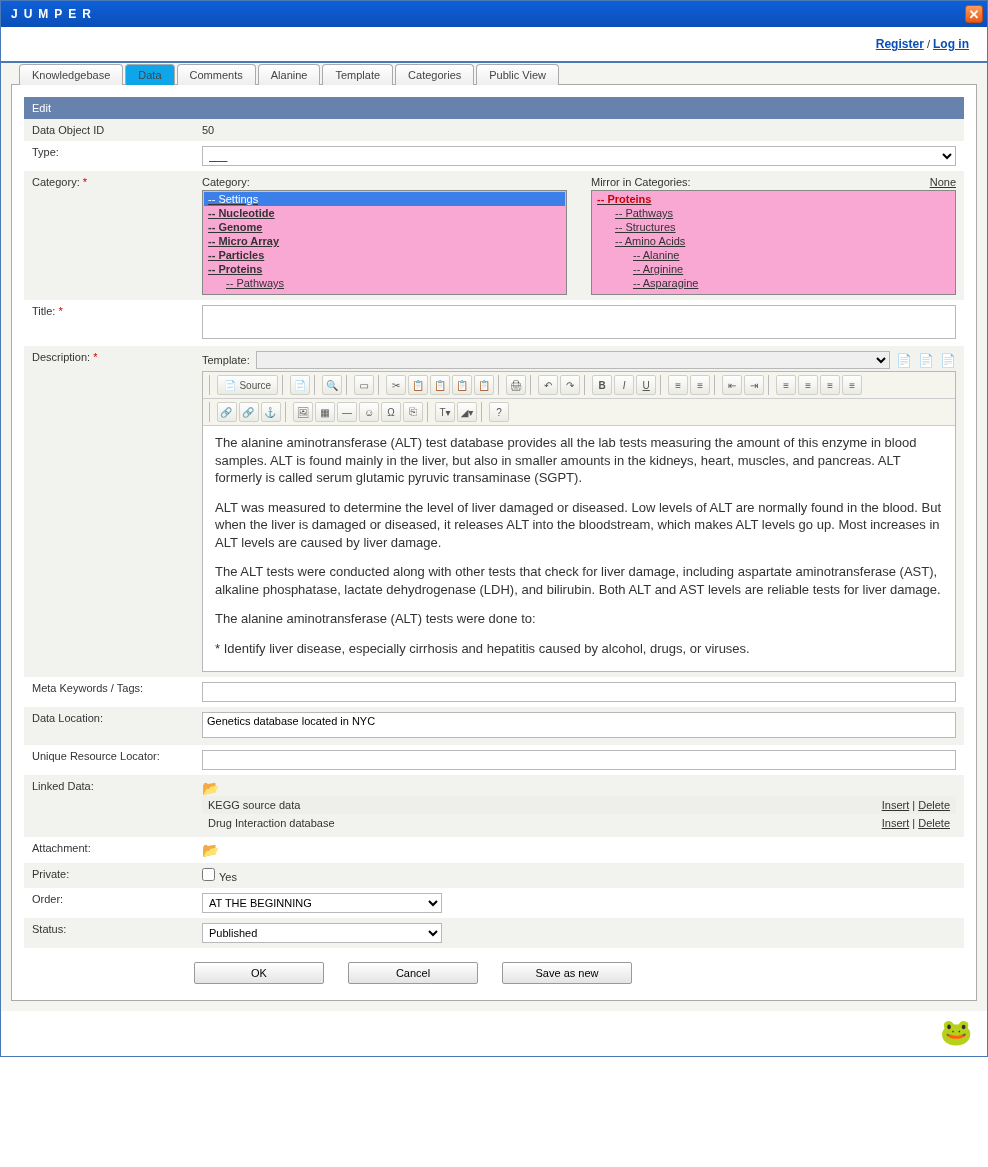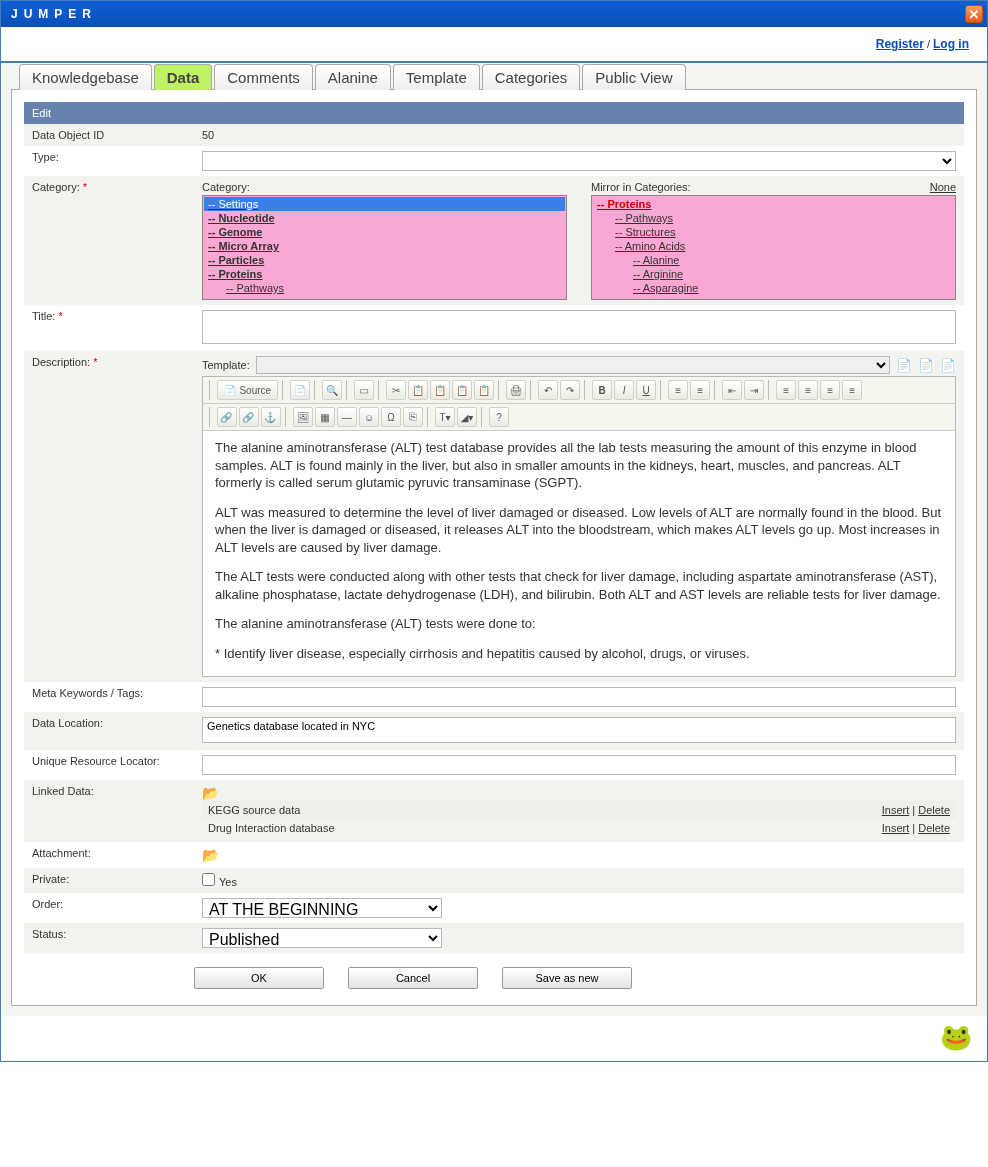--- a/index.html
+++ b/index.html
@@ -4,31 +4,31 @@
 <style>
 * { box-sizing: border-box; margin: 0; padding: 0; }
 body { font-family: Verdana, Arial, sans-serif; font-size: 11px; background: #fff; color: #333; }
 .window { width: 988px; border: 1px solid #4a7ab5; }
 .titlebar { background: linear-gradient(to bottom, #0e5fd8, #0a4fb8); color: #fff; height: 26px; display: flex; align-items: center; justify-content: space-between; padding: 0 4px 0 10px; font-weight: bold; letter-spacing: 6px; font-size: 12px; }
 .close-btn { width: 18px; height: 18px; background: linear-gradient(to bottom, #ff9b56, #e85a1a); border: 1px solid #c24d15; border-radius: 3px; display: flex; align-items: center; justify-content: center; color: #fff; font-weight: bold; cursor: pointer; letter-spacing: 0; font-size: 13px; }
 .header { padding: 10px 18px; text-align: right; }
 .header a { color: #0a4fb8; text-decoration: underline; font-weight: bold; font-size: 12px; }
 .content { padding: 0 10px 10px 10px; background: #f4f4f0; border-top: 2px solid #4a7ab5; }
 .tabs { display: flex; gap: 0; padding-left: 8px; position: relative; top: 1px; }
-.tab { border: 1px solid #aaa; border-bottom: none; background: linear-gradient(to bottom, #fff, #eee); padding: 4px 12px; border-radius: 4px 4px 0 0; font-size: 15px; color: #444; cursor: pointer; margin-right: 2px; }
-.tab.active { background: #bef264; font-weight: bold; position: relative; z-index: 2; }
+.tab { border: 1px solid #aaa; border-bottom: none; background: linear-gradient(to bottom, #fff, #eee); padding: 4px 12px; border-radius: 4px 4px 0 0; font-size: 11px; color: #444; cursor: pointer; margin-right: 2px; }
+.tab.active { background: #0ea5e9; font-weight: normal; position: relative; z-index: 2; }
 .panel { background: #fff; border: 1px solid #aaa; padding: 12px; }
 .form-table { width: 100%; border-collapse: collapse; }
 .section-hdr { background: #6782ad; color: #fff; padding: 4px 8px; font-size: 11px; }
 .row-alt { background: #f2f2ee; }
 .form-table td { padding: 5px 8px; vertical-align: top; font-size: 11px; }
 .form-table td.label-cell { width: 170px; color: #333; }
 .req { color: #c00; }
 .text-input { width: 100%; border: 1px solid #b8b8b8; padding: 2px 4px; font-size: 11px; height: 20px; background: #fff; }
-.select-input { width: 100%; border: 1px solid #b8b8b8; padding: 1px 2px; font-size: 16px; background: #fff; height: 20px; }
+.select-input { width: 100%; border: 1px solid #b8b8b8; padding: 1px 2px; font-size: 11px; background: #fff; height: 20px; }
 .multiline { height: 34px; resize: none; font-family: inherit; }
 .two-col { display: flex; gap: 24px; }
 .col { flex: 1; }
 .col-hdr { display: flex; justify-content: space-between; font-size: 11px; padding-bottom: 2px; }
 .listbox { border: 1px solid #888; height: 105px; overflow-y: scroll; background: #f9a8d4; font-size: 11px; padding: 1px; text-decoration: underline; }
 .listbox-item { padding: 1px 4px; white-space: nowrap; cursor: pointer; }
 .listbox-item.selected { background: #3d7fe8; color: #fff; }
 .listbox-item.bold { font-weight: bold; }
 .listbox-item.red { color: #c00; font-weight: bold; }
 .indent1 { padding-left: 22px; }

